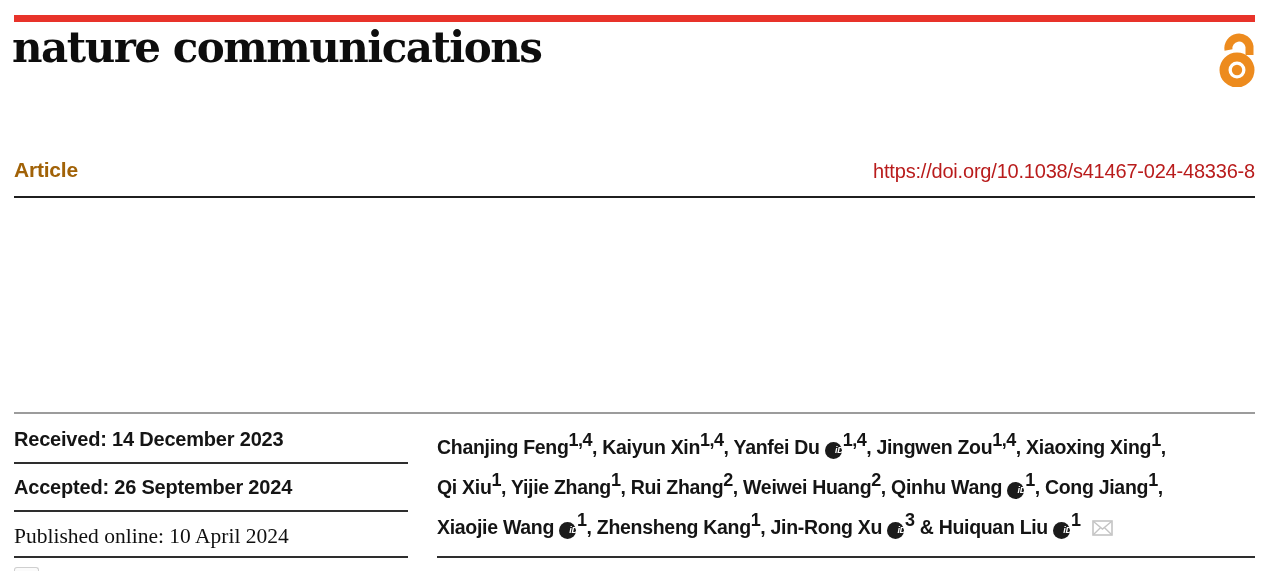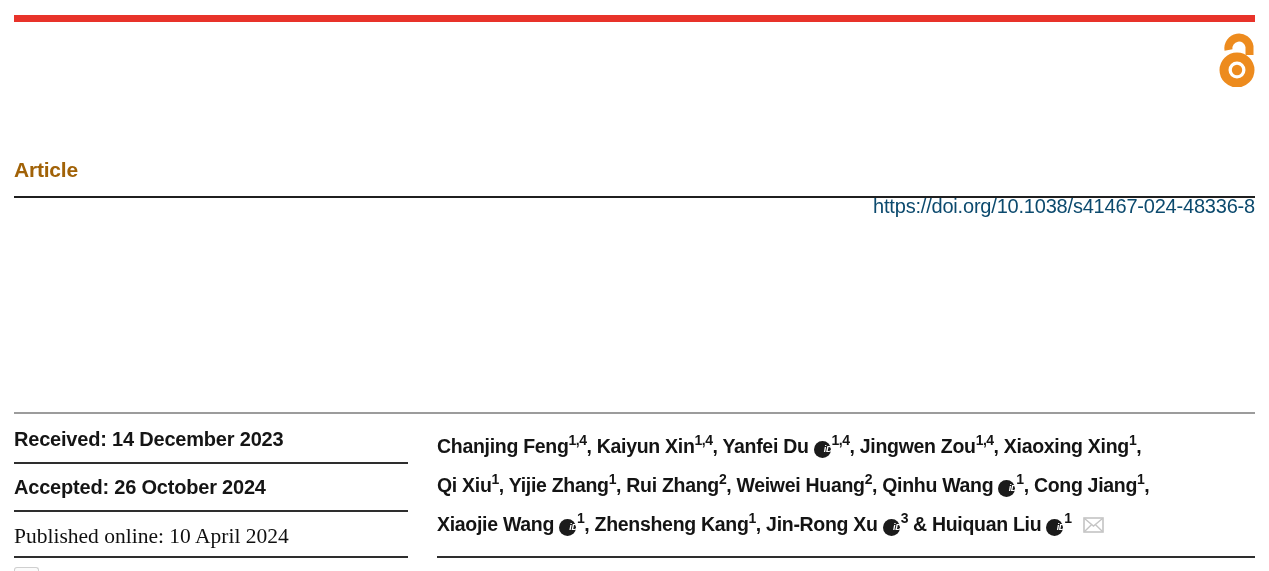--- a/index.html
+++ b/index.html
@@ -44,57 +44,58 @@
   .updates-stub {
     position:absolute; left:0; top:155px; width:25px; height:6px;
     border:1px solid #cfcfcf; border-bottom:none; border-radius:3px 3px 0 0; background:#fbfbfb;
   }
 
   .author-list {
     position:absolute; left:437px; top:424px; width:820px;
     font-size:19.5px; font-weight:bold; letter-spacing:-0.3px; color:#141414;
   }
   .author-line { white-space:nowrap; line-height:33px; }
-  .sup { font-size:14px; vertical-align:8px; letter-spacing:-0.5px; }
+  .sup { font-size:18px; vertical-align:8px; letter-spacing:-0.5px; }
   .orcid {
     display:inline-flex; width:17px; height:17px; border-radius:50%;
     background:#1b1b1b; color:#ffffff; font-size:9px; font-weight:bold;
     align-items:center; justify-content:center; margin:16px 1px 0 5px;
     vertical-align:1px; font-style:italic; cursor:pointer;padding-left:12px;
   }
   .envelope { margin-left:6px; vertical-align:-2px; cursor:pointer; }
   .authors-rule { position:absolute; left:437px; top:556px; width:818px; height:2px; background:#2e2e2e; }
 </style>
 </head>
 <body>
 
 <div class="page">
 
   <div class="top-bar" style="background: rgb(232, 51, 42);"></div>
 
+  <div class="journal-logo">nature communications</div>
 
   <svg class="oa-icon" width="40" height="58" viewBox="0 0 40 58">
     <path d="M 12.5 21 A 10.5 10.5 0 1 1 33.5 17.5 L 33.5 26" fill="none" stroke="#ed8b1e" stroke-width="8"></path>
     <circle cx="21" cy="41" r="13" fill="none" stroke="#ed8b1e" stroke-width="9"></circle>
     <circle cx="21" cy="41" r="5.2" fill="#ed8b1e"></circle>
   </svg>
 
   <div class="article-type">Article</div>
 
-  <a class="doi-link" href="#" style="color: #0c4a6e; margin-top: 35px;">https://doi.org/10.1038/s41467-024-48336-8</a>
+  <a class="doi-link" href="#" style="color: #b91c1c;">https://doi.org/10.1038/s41467-024-48336-8</a>
 
   <div class="rule-header"></div>
 
 
   <div class="sep-gray"></div>
 
   <div class="history">
     <div class="history-row row-received">Received: 14 December 2023</div>
     <div class="h-rule rule-a"></div>
-    <div class="history-row row-accepted">Accepted: 26 October 2024</div>
+    <div class="history-row row-accepted">Accepted: 26 September 2024</div>
     <div class="h-rule rule-b"></div>
     <div class="history-row serif row-published">Published online: 10 April 2024</div>
     <div class="h-rule rule-c"></div>
     <div class="updates-stub"></div>
   </div>
 
   <div class="author-list">
       <div class="author-line"><span class="author">Chanjing Feng<span class="sup">1,4</span>, </span><span class="author">Kaiyun Xin<span class="sup">1,4</span>, </span><span class="author">Yanfei Du<span class="orcid" style="background: rgb(27, 27, 27);">iD</span><span class="sup">1,4</span>, </span><span class="author">Jingwen Zou<span class="sup">1,4</span>, </span><span class="author">Xiaoxing Xing<span class="sup">1</span>,</span></div>
       <div class="author-line"><span class="author">Qi Xiu<span class="sup">1</span>, </span><span class="author">Yijie Zhang<span class="sup">1</span>, </span><span class="author">Rui Zhang<span class="sup">2</span>, </span><span class="author">Weiwei Huang<span class="sup">2</span>, </span><span class="author">Qinhu Wang<span class="orcid" style="background: rgb(27, 27, 27);">iD</span><span class="sup">1</span>, </span><span class="author">Cong Jiang<span class="sup">1</span>,</span></div>
       <div class="author-line"><span class="author">Xiaojie Wang<span class="orcid" style="background: rgb(27, 27, 27);">iD</span><span class="sup">1</span>, </span><span class="author">Zhensheng Kang<span class="sup">1</span>, </span><span class="author">Jin-Rong Xu<span class="orcid" style="background: rgb(27, 27, 27);">iD</span><span class="sup">3</span> &amp; </span><span class="author">Huiquan Liu<span class="orcid" style="background: rgb(27, 27, 27);">iD</span><span class="sup">1</span>

